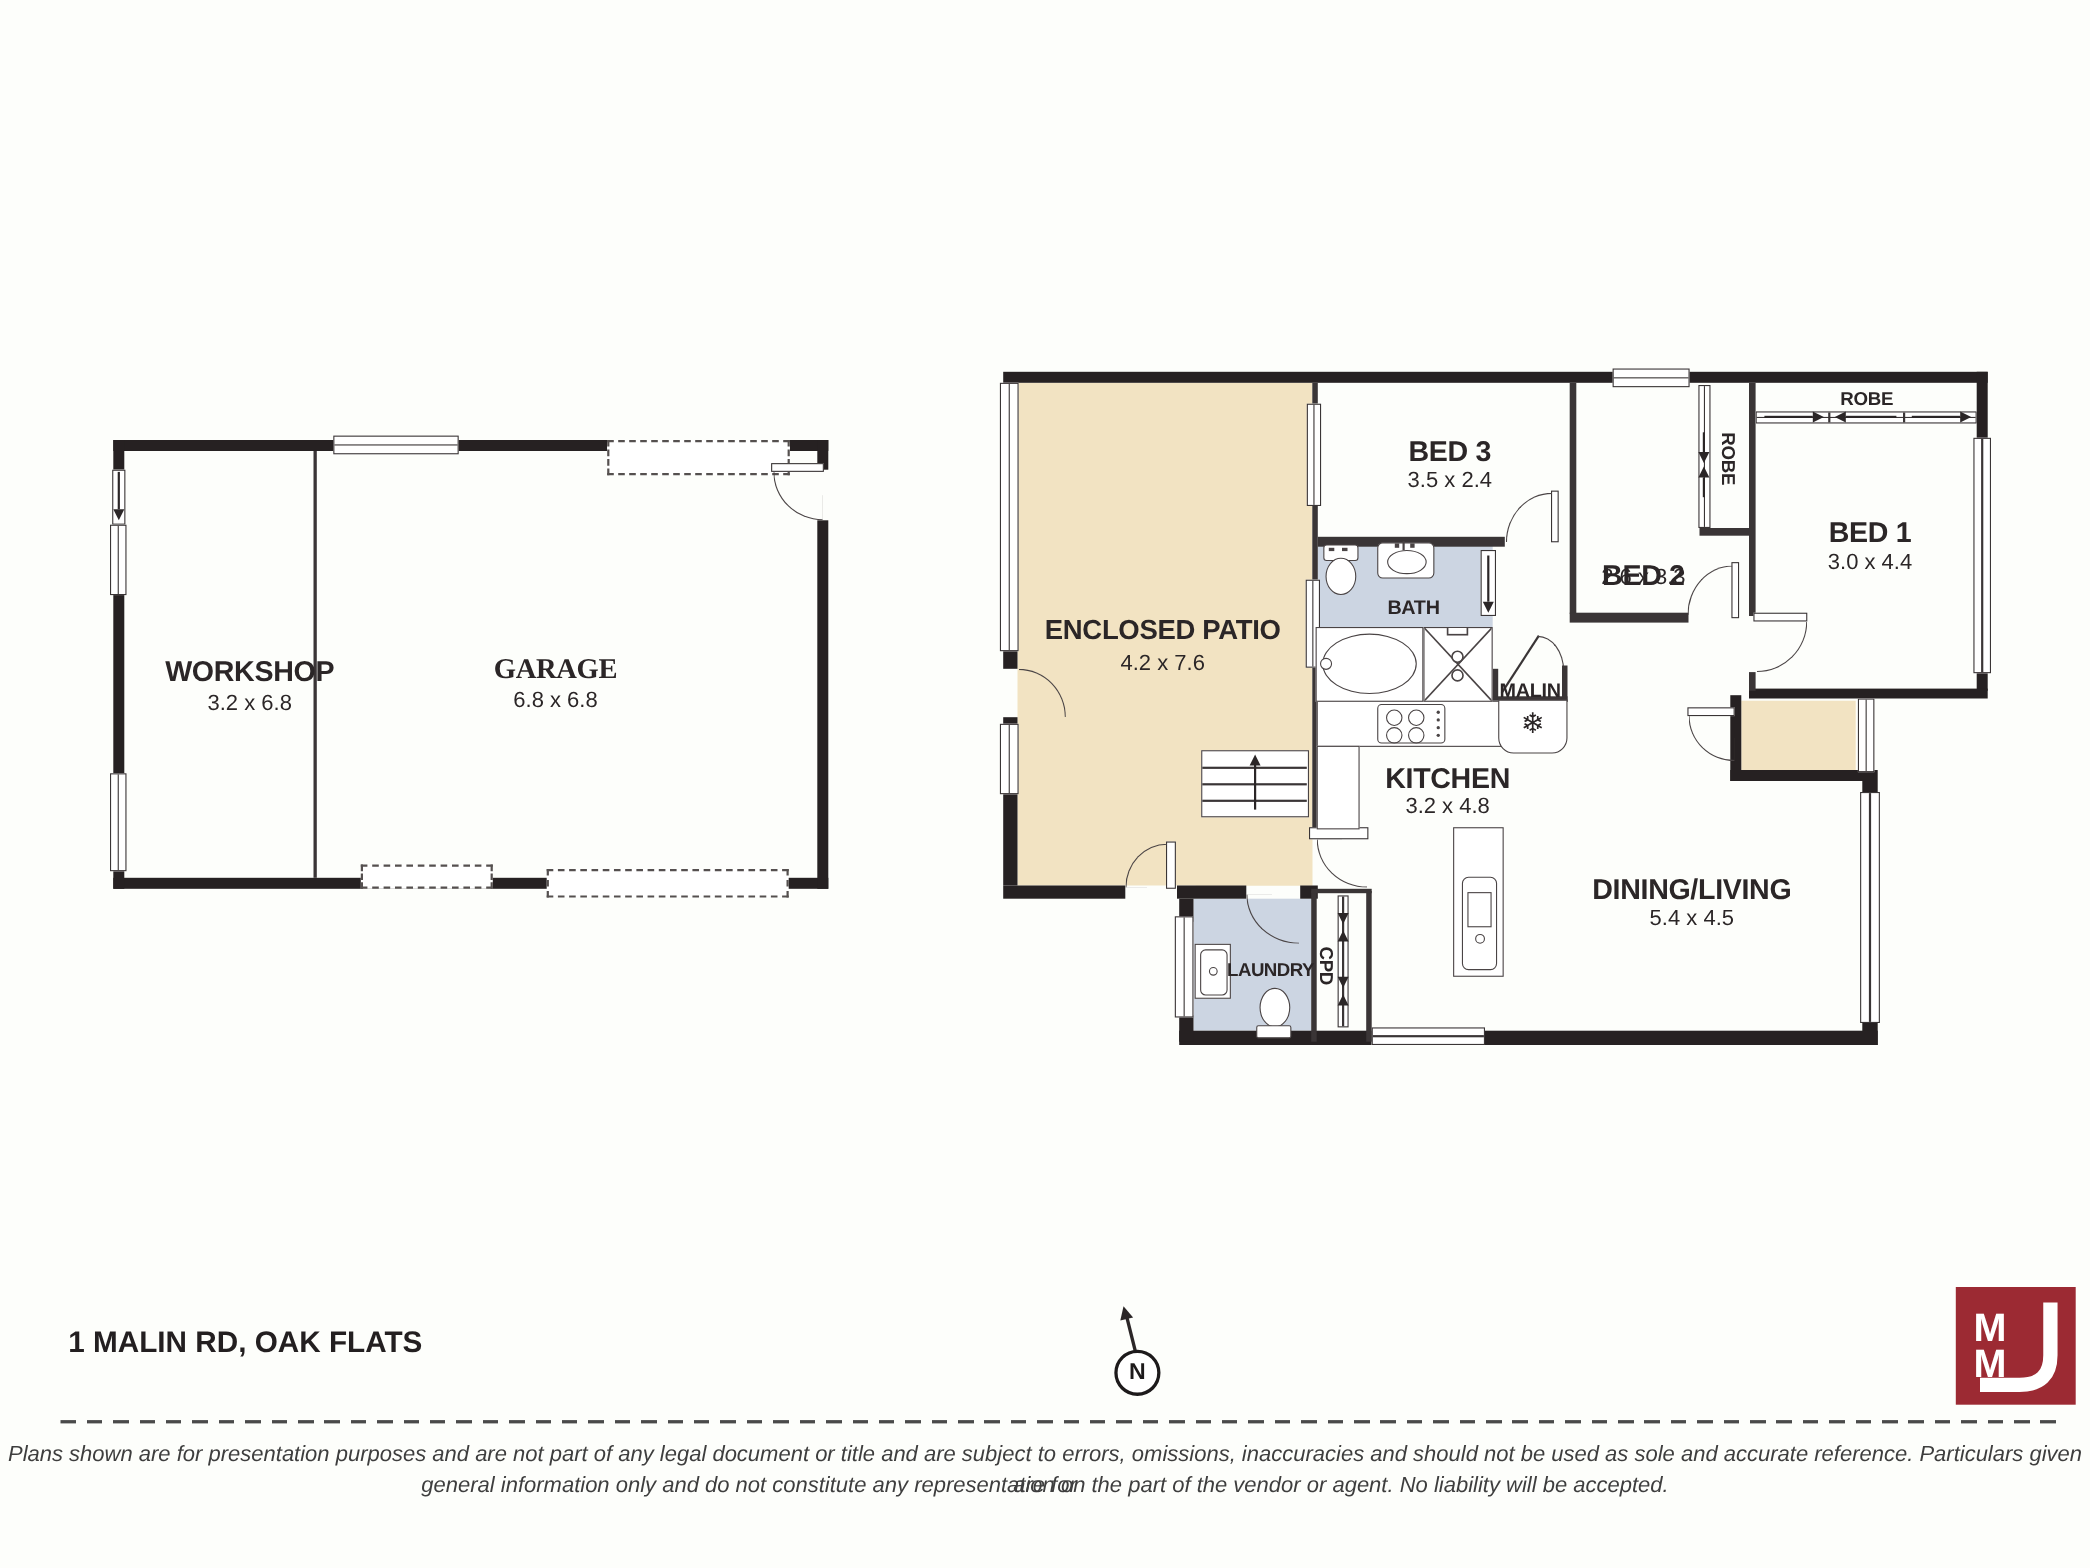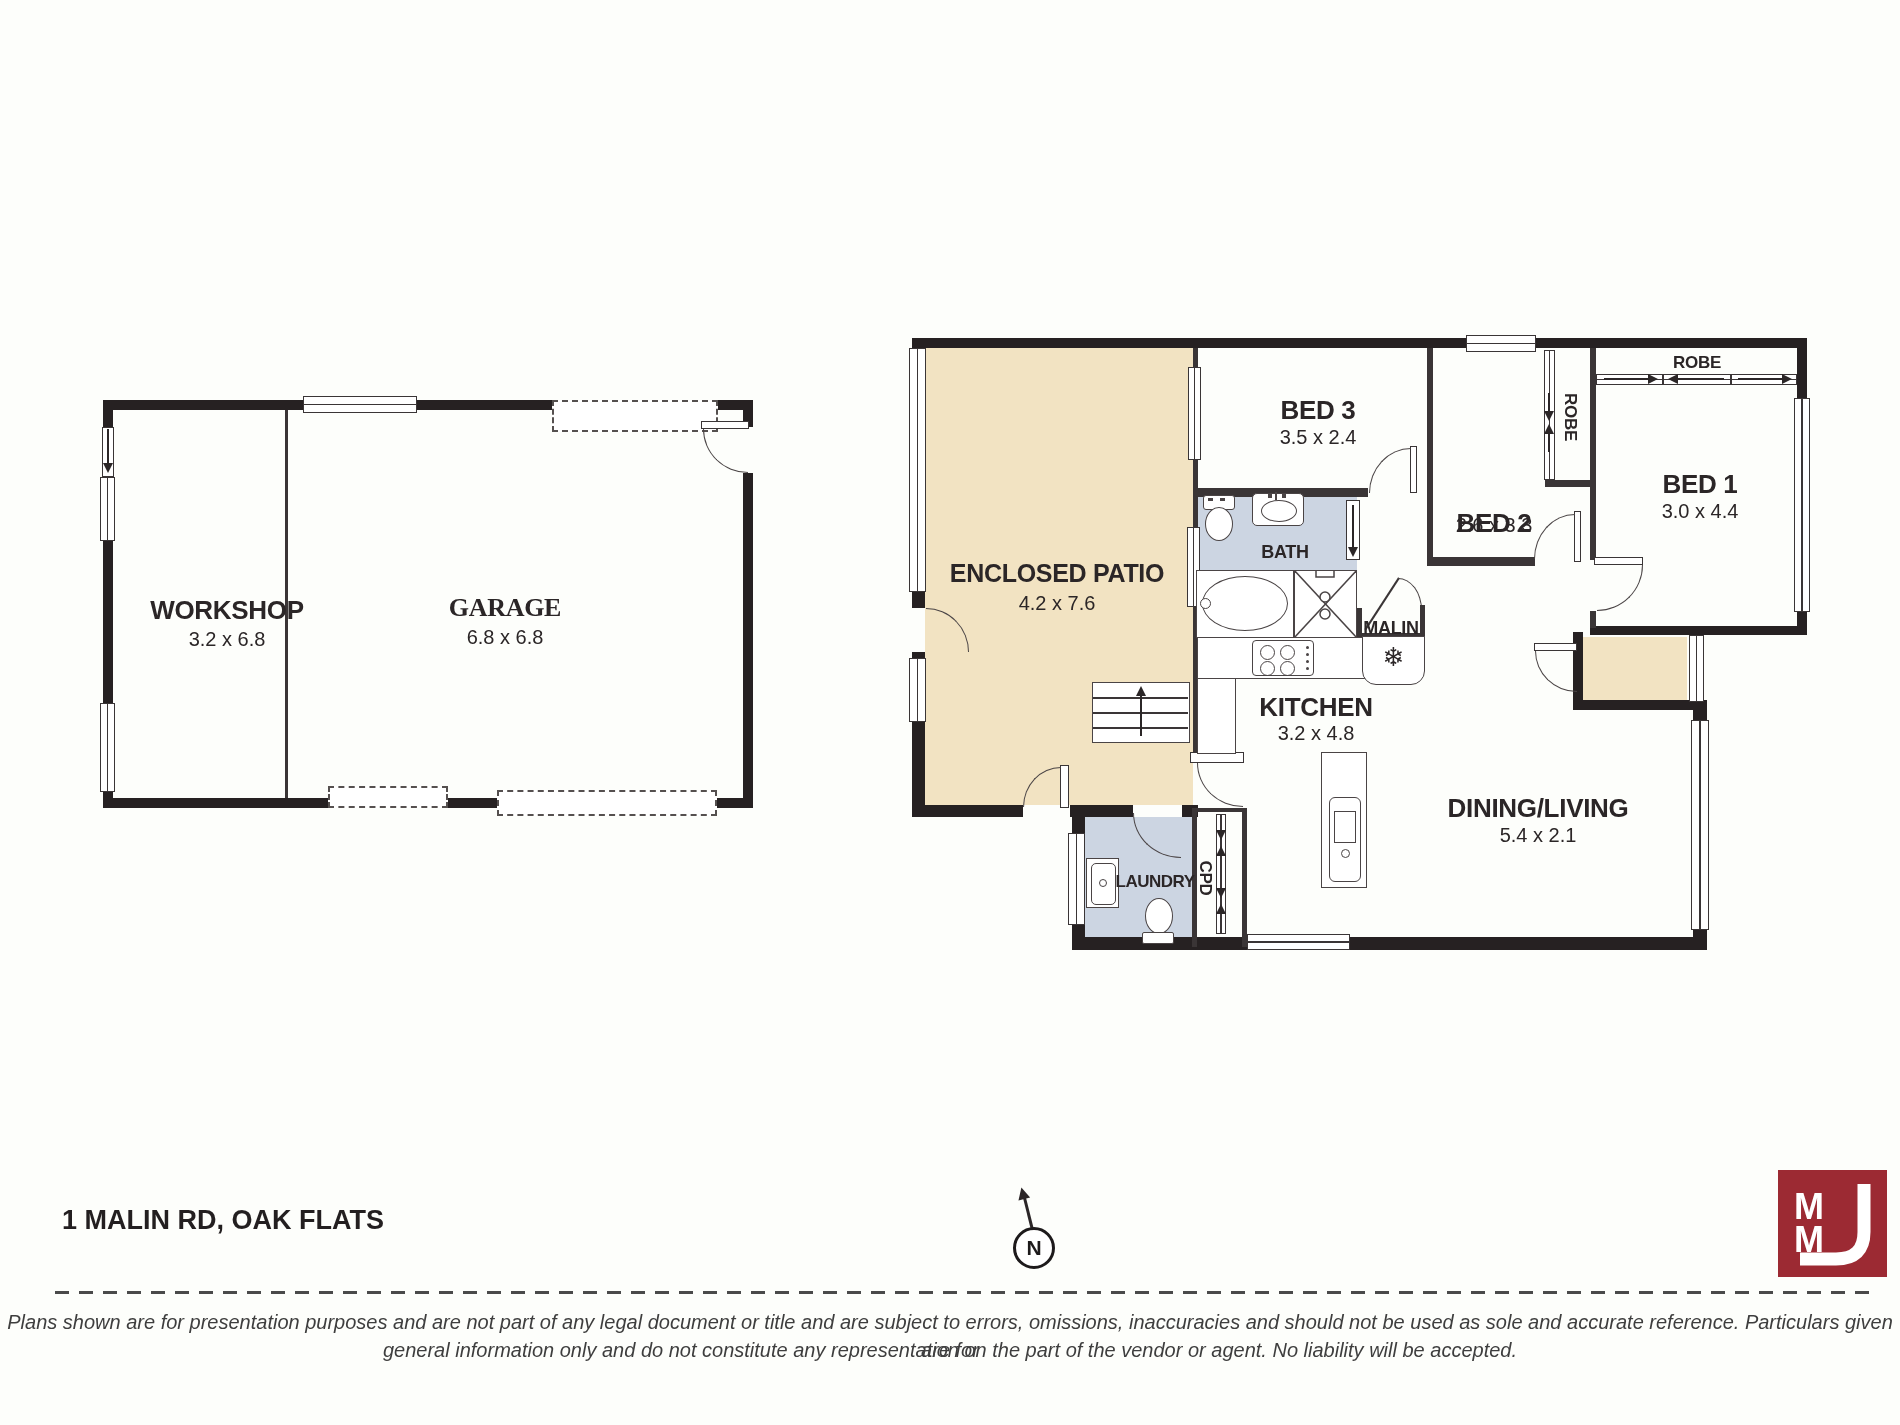--- a/index.html
+++ b/index.html
@@ -247,21 +247,21 @@
     <div class="dims dim-md" style="left:1218px;top:426px;width:200px;">3.5 x 2.4</div>
     <div class="lbl name-lg" style="left:1394px;top:484px;width:200px;margin-top:24px;">BED 2</div>
     <div class="dims dim-md" style="left:1394px;top:514px;width:200px;">2.6 x 3.3</div>
     <div class="lbl name-lg" style="left:1600px;top:469px;width:200px;">BED 1</div>
     <div class="dims dim-md" style="left:1600px;top:500px;width:200px;">3.0 x 4.4</div>
     <div class="lbl name-sm" style="left:1235px;top:542px;width:100px;">BATH</div>
     <div class="lbl name-sm" style="left:1341px;top:618px;width:100px;">MALIN</div>
     <div class="lbl name-lg" style="left:1216px;top:692px;width:200px;">KITCHEN</div>
     <div class="dims dim-md" style="left:1216px;top:722px;width:200px;">3.2 x 4.8</div>
     <div class="lbl name-lg" style="left:1408px;top:793px;width:260px;">DINING/LIVING</div>
-    <div class="dims dim-md" style="left:1408px;top:824px;width:260px;">5.4 x 2.1</div>
+    <div class="dims dim-md" style="left:1408px;top:824px;width:260px;">5.4 x 4.5</div>
     <div class="lbl" style="left:1095px;top:872px;width:120px;font-size:17px;letter-spacing:-0.5px;">LAUNDRY</div>
     <div class="lbl vert-cw" style="left:1165px;top:868px;width:80px;font-size:17px;">CPD</div>
     <div class="lbl vert-cw" style="left:1530px;top:407px;width:80px;font-size:17px;">ROBE</div>
     <div class="lbl" style="left:1647px;top:353px;width:100px;font-size:17px;">ROBE</div>
   </div>
 
   <div class="footer-bold" style="left:62px;top:1205px;font-size:27px;">1 MALIN RD, OAK FLATS</div>
 
   <div class="abs" style="left:1013px;top:1186px;width:60px;height:90px;">
     <div class="abs" style="left:14px;top:0;width:12px;height:48px;transform:rotate(-14deg);transform-origin:bottom center;">

